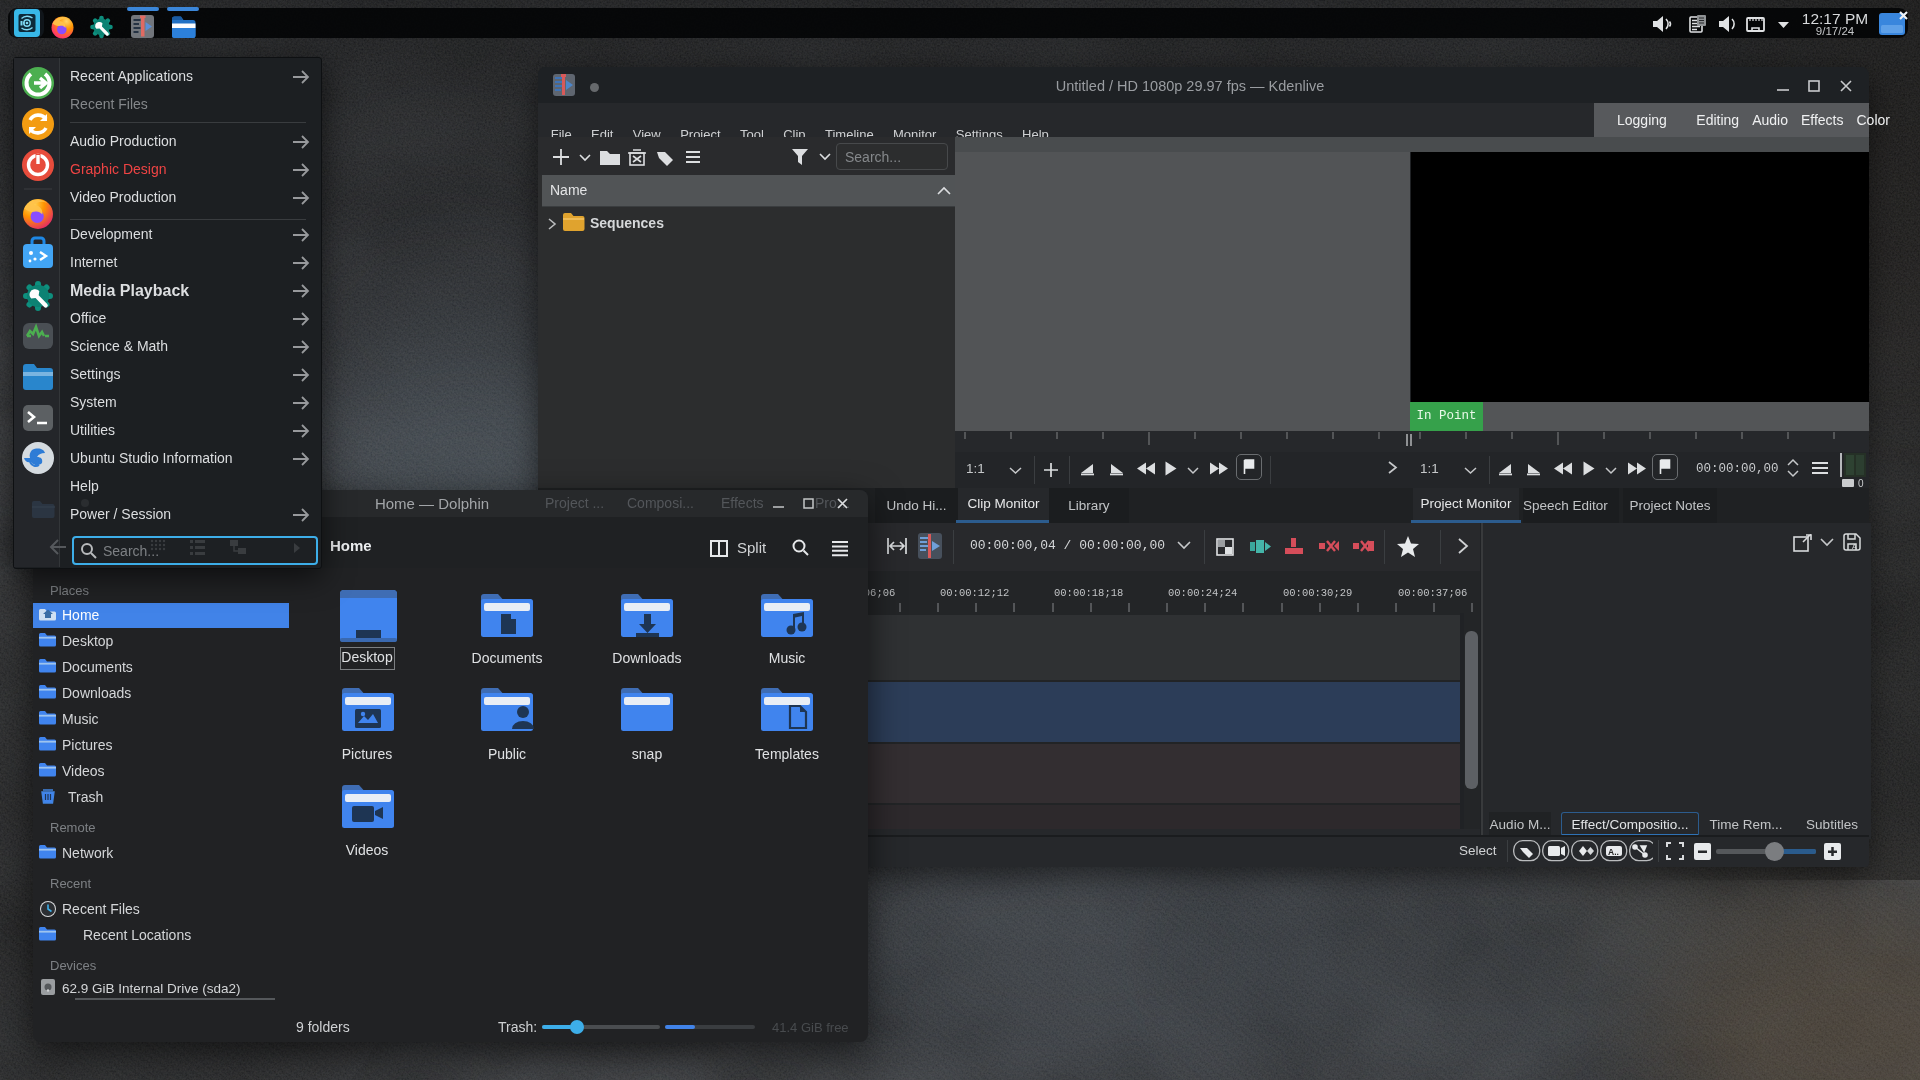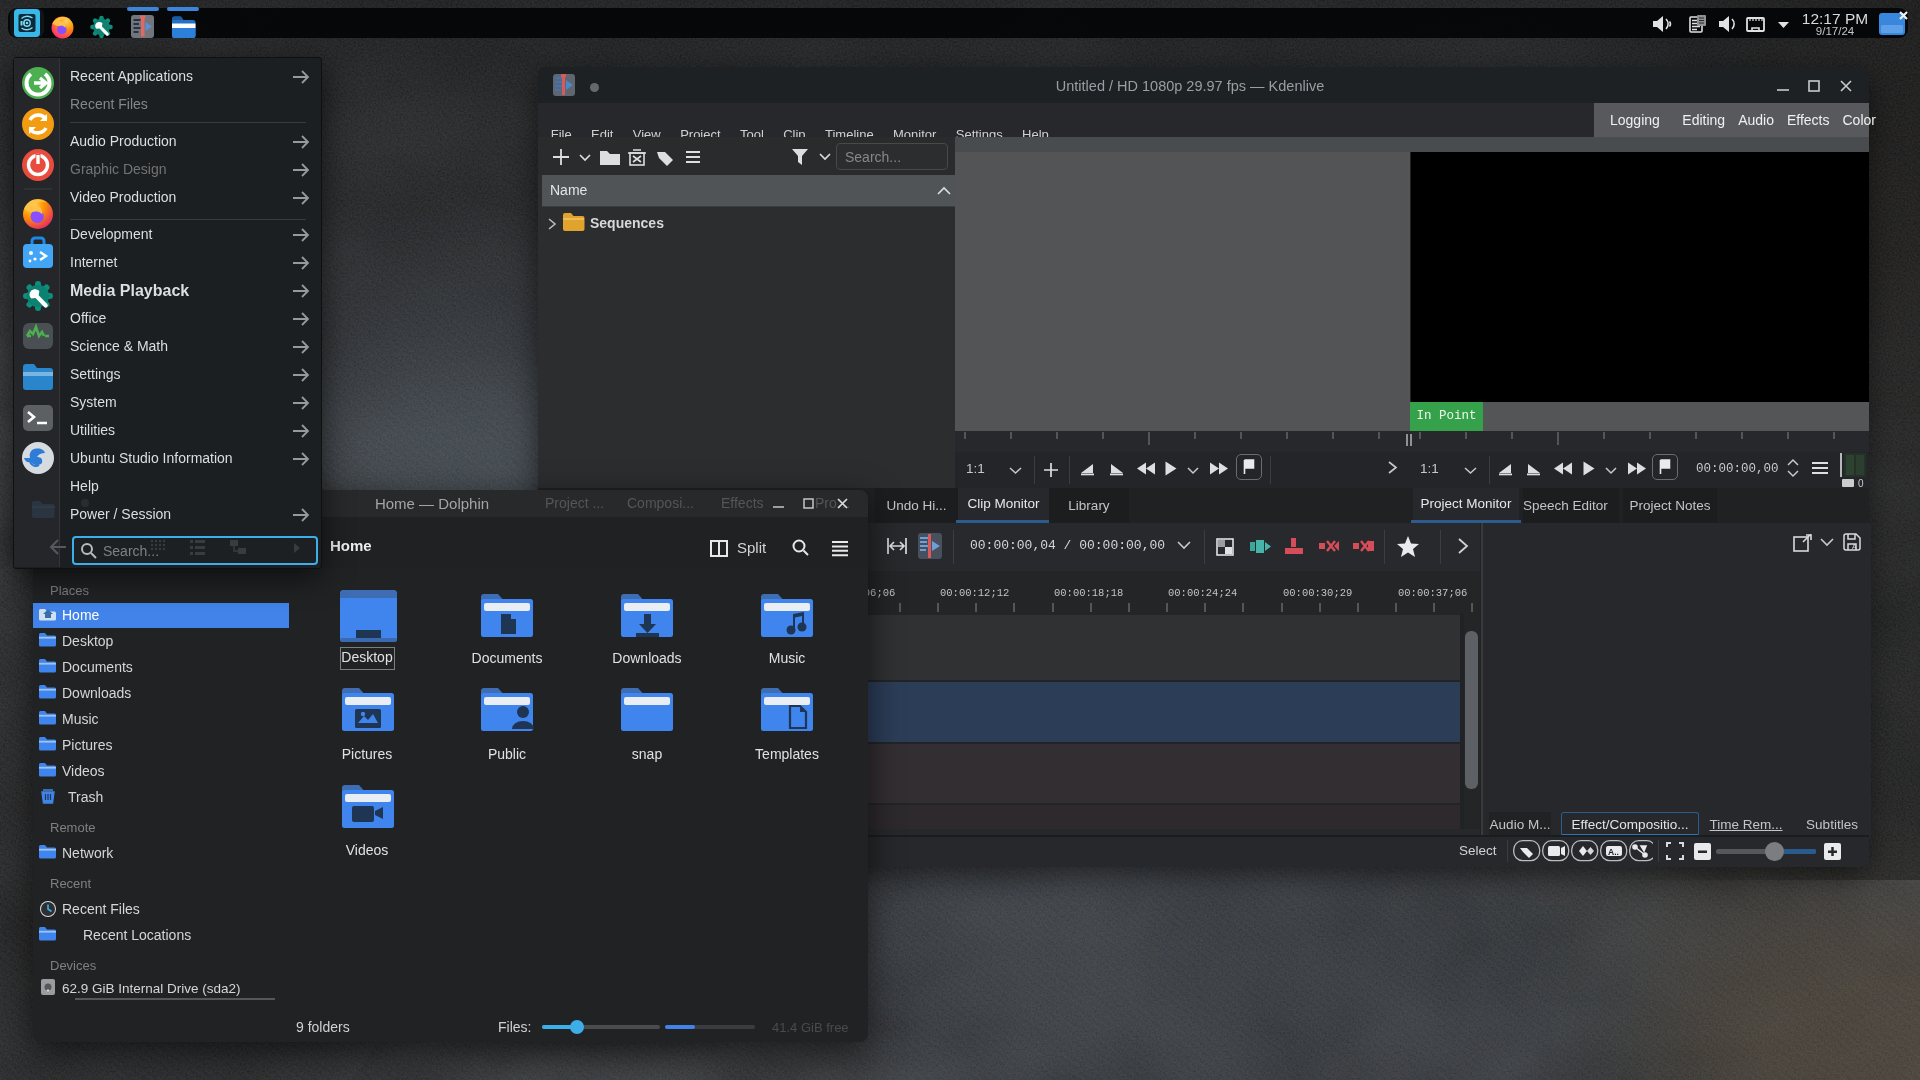--- a/index.html
+++ b/index.html
@@ -87,21 +87,21 @@
       <rect x="36" y="3" width="10" height="10"></rect>
       <path d="M68 3 L78 13 M78 3 L68 13"></path>
     </svg>
 
 <div class="abs" style="left:538px;top:103px;width:1331px;height:34px;background:#26282b;"></div>
 <div class="abs" style="left:541px;top:127px;font-size:13px;color:#ced0d2;">
 <span style="margin:0 9.7px;">File</span><span style="margin:0 9.7px;">Edit</span><span style="margin:0 9.7px;">View</span><span style="margin:0 9.7px;">Project</span><span style="margin:0 9.7px;">Tool</span><span style="margin:0 9.7px;">Clip</span><span style="margin:0 9.7px;">Timeline</span><span style="margin:0 9.7px;">Monitor</span><span style="margin:0 9.7px;">Settings</span><span style="margin:0 9.7px;">Help</span>
 </div>
 <div class="abs" style="left:1594px;top:103px;width:275px;height:34px;background:#57595c;"></div>
 <div class="abs" style="left:1594px;top:112px;width:275px;font-size:14px;color:#eff0f1;text-align:center;">
-<span style="margin:0 16px;">Logging</span><span style="margin:0 6.5px;">Editing</span><span style="margin:0 6.5px;">Audio</span><span style="margin:0 6.5px;">Effects</span><span style="margin:0 6.5px;">Color</span>
+<span style="margin:0 23px;">Logging</span><span style="margin:0 6.5px;">Editing</span><span style="margin:0 6.5px;">Audio</span><span style="margin:0 6.5px;">Effects</span><span style="margin:0 6.5px;">Color</span>
 </div>
 
 <div class="abs" style="left:538px;top:137px;width:417px;height:351px;background:#2c2d2e;"></div>
 <div class="abs" style="left:538px;top:137px;width:417px;height:38px;background:#2a2b2d;"></div>
 <svg class="abs" style="left:550px;top:145px" width="160" height="24" viewBox="0 0 160 24" fill="none" stroke="#dcdee0" stroke-width="1.8">
 <path d="M11 4 V20 M3 12 H19"></path>
 <path d="M30 10 l5 5 5-5" stroke-width="1.6"></path>
 <path d="M50 6 h7 l3 3 h10 v11 h-20 z" fill="#dcdee0" stroke="none"></path>
 <g stroke-width="1.6">
         <rect x="80" y="8" width="14" height="12"></rect>
@@ -311,21 +311,21 @@
       <path d="M1 1 L7 7 L13 1"></path>
     </svg>
 <svg class="abs" style="left:1843px;top:533px" width="18" height="19" viewBox="0 0 18 19" fill="none" stroke="#d8dadc" stroke-width="1.5">
       <path d="M1 3 a2 2 0 0 1 2-2 h10 l4 4 v10 a2 2 0 0 1-2 2 h-12 a2 2 0 0 1-2-2 z"></path>
       <path d="M5 1 v5 h7 v-5 M5 17 v-6 h8 v6"></path>
       <text x="9" y="16" font-size="7" fill="#d8dadc" stroke="none" font-family="Liberation Sans">A</text>
     </svg>
 
 <div class="abs" style="left:1489px;top:812px;width:62px;height:27px;background:#202224;color:#c2c4c6;font-size:13.5px;line-height:26px;text-align:center;">Audio M...</div>
 <div class="abs" style="left:1561px;top:812px;width:138px;height:25px;background:#26282b;border:1px solid #2c5c8e;border-bottom:3px solid #2f72b5;border-radius:3px;color:#e2e4e6;font-size:13.5px;line-height:23px;text-align:center;box-sizing:border-box;">Effect/Compositio...</div>
-<div class="abs" style="left:1706px;top:812px;width:80px;height:27px;color:#c2c4c6;font-size:13.5px;line-height:26px;text-align:center;text-decoration:underline;">Time Rem...</div>
+<div class="abs" style="left:1706px;top:812px;width:80px;height:27px;color:#c2c4c6;font-size:13.5px;line-height:26px;text-align:center;">Time Rem...</div>
 <div class="abs" style="left:1798px;top:812px;width:68px;height:27px;color:#c2c4c6;font-size:13.5px;line-height:26px;text-align:center;">Subtitles</div>
 
 <div class="abs" style="left:538px;top:571px;width:942px;height:42px;background:#232527;"></div>
 <div class="abs mono" style="left:538px;top:587px;width:942px;height:26px;overflow:hidden;">
 <span class="abs" style="left:288px;font-size:10.5px;color:#c2c4c6;">00:00:06;06</span>
 <span class="abs" style="left:402px;font-size:10.5px;color:#c2c4c6;">00:00:12;12</span>
 <span class="abs" style="left:516px;font-size:10.5px;color:#c2c4c6;">00:00:18;18</span>
 <span class="abs" style="left:630px;font-size:10.5px;color:#c2c4c6;">00:00:24;24</span>
 <span class="abs" style="left:745px;font-size:10.5px;color:#c2c4c6;">00:00:30;29</span>
 <span class="abs" style="left:860px;font-size:10.5px;color:#c2c4c6;">00:00:37;06</span>
@@ -538,21 +538,21 @@
 <div class="abs" style="left:582px;top:650px;width:130px;text-align:center;font-size:14px;color:#dfe1e3;">Downloads</div>
 <div class="abs" style="left:722px;top:650px;width:130px;text-align:center;font-size:14px;color:#dfe1e3;">Music</div>
 <div class="abs" style="left:302px;top:746px;width:130px;text-align:center;font-size:14px;color:#dfe1e3;">Pictures</div>
 <div class="abs" style="left:442px;top:746px;width:130px;text-align:center;font-size:14px;color:#dfe1e3;">Public</div>
 <div class="abs" style="left:582px;top:746px;width:130px;text-align:center;font-size:14px;color:#dfe1e3;">snap</div>
 <div class="abs" style="left:722px;top:746px;width:130px;text-align:center;font-size:14px;color:#dfe1e3;">Templates</div>
 <div class="abs" style="left:302px;top:842px;width:130px;text-align:center;font-size:14px;color:#dfe1e3;">Videos</div>
 <div class="abs" style="left:340px;top:647px;width:53px;height:21px;border:1px solid #7c7f82;"></div>
 
 <div class="abs" style="left:296px;top:1019px;font-size:14px;color:#cfd1d3;">9 folders</div>
-<div class="abs" style="left:498px;top:1019px;font-size:14px;color:#cfd1d3;">Files:</div>
+<div class="abs" style="left:498px;top:1019px;font-size:14px;color:#cfd1d3;">Trash:</div>
 <div class="abs" style="left:542px;top:1025px;width:118px;height:4px;background:#4a4d50;border-radius:2px;"></div>
 <div class="abs" style="left:542px;top:1025px;width:30px;height:4px;background:#3daee9;border-radius:2px;"></div>
 <div class="abs" style="left:570px;top:1020px;width:14px;height:14px;border-radius:50%;background:#3daee9;"></div>
 <div class="abs" style="left:665px;top:1025px;width:90px;height:4px;background:#3a3d40;border-radius:2px;"></div>
 <div class="abs" style="left:665px;top:1025px;width:30px;height:4px;background:#4183e8;border-radius:2px;"></div>
 <div class="abs" style="left:772px;top:1020px;font-size:13px;color:#484b4e;">41.4 GiB free</div>
 
 <div class="abs" style="left:13px;top:57px;width:309px;height:512px;background:#1c1f22;border:1px solid #0e1012;border-radius:3px;box-sizing:border-box;box-shadow:0 8px 30px rgba(0,0,0,0.6);"></div>
 <div class="abs" style="left:14px;top:58px;width:45px;height:509px;background:#24262a;border-right:1px solid #333639;"></div>
 
@@ -562,21 +562,21 @@
       <circle cx="54" cy="8" r="4" fill="#4a4d50"></circle>
     </svg>
 <svg class="abs" style="left:48px;top:539px" width="20" height="16" viewBox="0 0 20 16" fill="none" stroke="#55585c" stroke-width="2">
       <path d="M10 1 L3 8 L10 15 M3 8 H18"></path>
     </svg>
 
 <div class="abs" style="left:70px;top:68px;font-size:14px;color:#dcdee0;">Recent Applications</div>
 <div class="abs" style="left:70px;top:96px;font-size:14px;color:#84878a;">Recent Files</div>
 <div class="abs" style="left:70px;top:122px;width:236px;height:1px;background:#393c3f;"></div>
 <div class="abs" style="left:70px;top:133px;font-size:14px;color:#dcdee0;">Audio Production</div>
-<div class="abs" style="left:70px;top:161px;font-size:14px;color:#737373;">Graphic Design</div>
+<div class="abs" style="left:70px;top:161px;font-size:14px;color:#ef4444;">Graphic Design</div>
 <div class="abs" style="left:70px;top:189px;font-size:14px;color:#dcdee0;">Video Production</div>
 <div class="abs" style="left:70px;top:219px;width:236px;height:1px;background:#393c3f;"></div>
 <div class="abs" style="left:70px;top:226px;font-size:14px;color:#dcdee0;">Development</div>
 <div class="abs" style="left:70px;top:254px;font-size:14px;color:#dcdee0;">Internet</div>
 <div class="abs" style="left:70px;top:282px;font-size:16px;color:#dcdee0;font-weight:bold;">Media Playback</div>
 <div class="abs" style="left:70px;top:310px;font-size:14px;color:#dcdee0;">Office</div>
 <div class="abs" style="left:70px;top:338px;font-size:14px;color:#dcdee0;">Science &amp; Math</div>
 <div class="abs" style="left:70px;top:366px;font-size:14px;color:#dcdee0;">Settings</div>
 <div class="abs" style="left:70px;top:394px;font-size:14px;color:#dcdee0;">System</div>
 <div class="abs" style="left:70px;top:422px;font-size:14px;color:#dcdee0;">Utilities</div>

